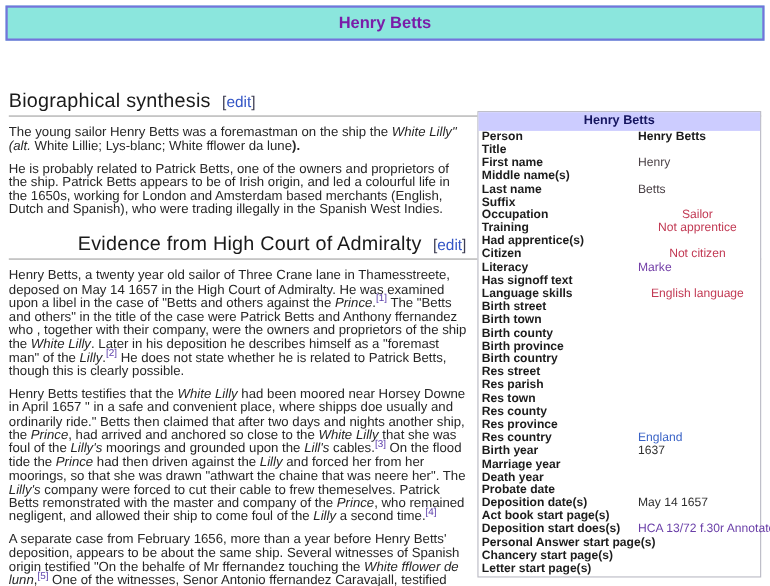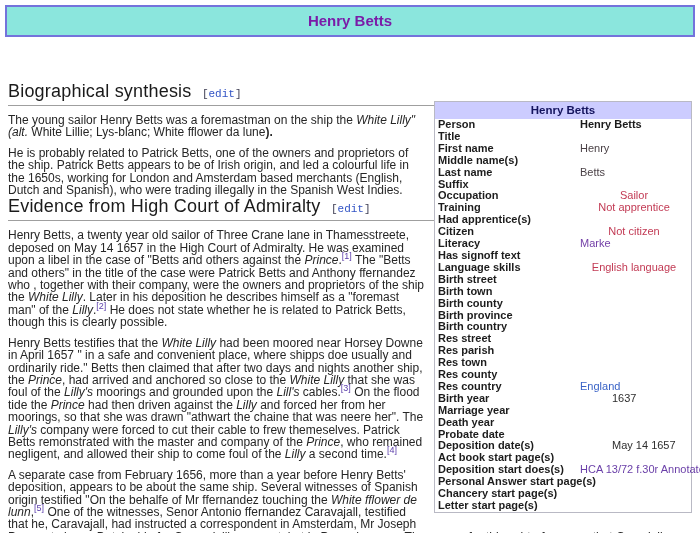--- a/index.html
+++ b/index.html
@@ -20,33 +20,33 @@
   }
   .infobox .ib-title{
     background:#ccccff;color:#14145e;font-weight:bold;text-align:center;
     padding:2px 0;font-size:11.5px;line-height:13px;
   }
   .irow{display:flex;padding:0 3px;}
   .irow .lbl{flex:0 0 142px;font-weight:bold;color:#1c1c1c;white-space:nowrap;}
   .irow .val{flex:1;white-space:nowrap;}
   .v-bold{font-weight:bold;color:#1b1b1b;}
   .v-name{color:#4b4247;}
-  .v-dark{color:#2e2e2e;margin-left:32px;}
+  .v-dark{color:#2e2e2e;}
   .v-red{color:#c23a54;text-align:center;}
   .v-purple{color:#7440a8;}
   .v-blue{color:#3a63c6;}
   .v-hca{color:#6a3fa8;}
   
   h2{
     font-size:18px;font-weight:400;color:#1a1a1a;letter-spacing:.2px;
     border-bottom:1px solid #9f9f9f;margin:0;padding-bottom:3px;
   }
   h2.first{margin-top:44px;}
-  h2.second{}
-  .editsec{font-size:11px;letter-spacing:0;font-family:Liberation Mono, monospace;}
+  h2.second{margin-top:15px;text-align:right;}
+  .editsec{font-size:14px;letter-spacing:0;}
   .editsec .br{color:#3d3d52;}
   .editsec .ed{color:#3254c5;text-decoration:none;cursor:pointer;}
   
   p{margin:8px 0 0 0;line-height:12.4px;}
   p em{font-style:italic;}
   p b{font-weight:bold;}
   sup.ref{font-size:9px;line-height:0;vertical-align:super;}
   sup.ref a{color:#5b3daa;text-decoration:none;cursor:pointer;}
 </style>
 </head>
@@ -143,20 +143,21 @@
         </div>
         <div class="irow">
           <span class="lbl">Res town</span>
           <span class="val v-dark"></span>
         </div>
         <div class="irow">
           <span class="lbl">Res county</span>
           <span class="val v-dark"></span>
         </div>
         <div class="irow">
+          <span class="lbl">Res province</span>
           <span class="val v-dark"></span>
         </div>
         <div class="irow">
           <span class="lbl">Res country</span>
           <span class="val v-blue">England</span>
         </div>
         <div class="irow">
           <span class="lbl">Birth year</span>
           <span class="val v-dark">1637</span>
         </div>

